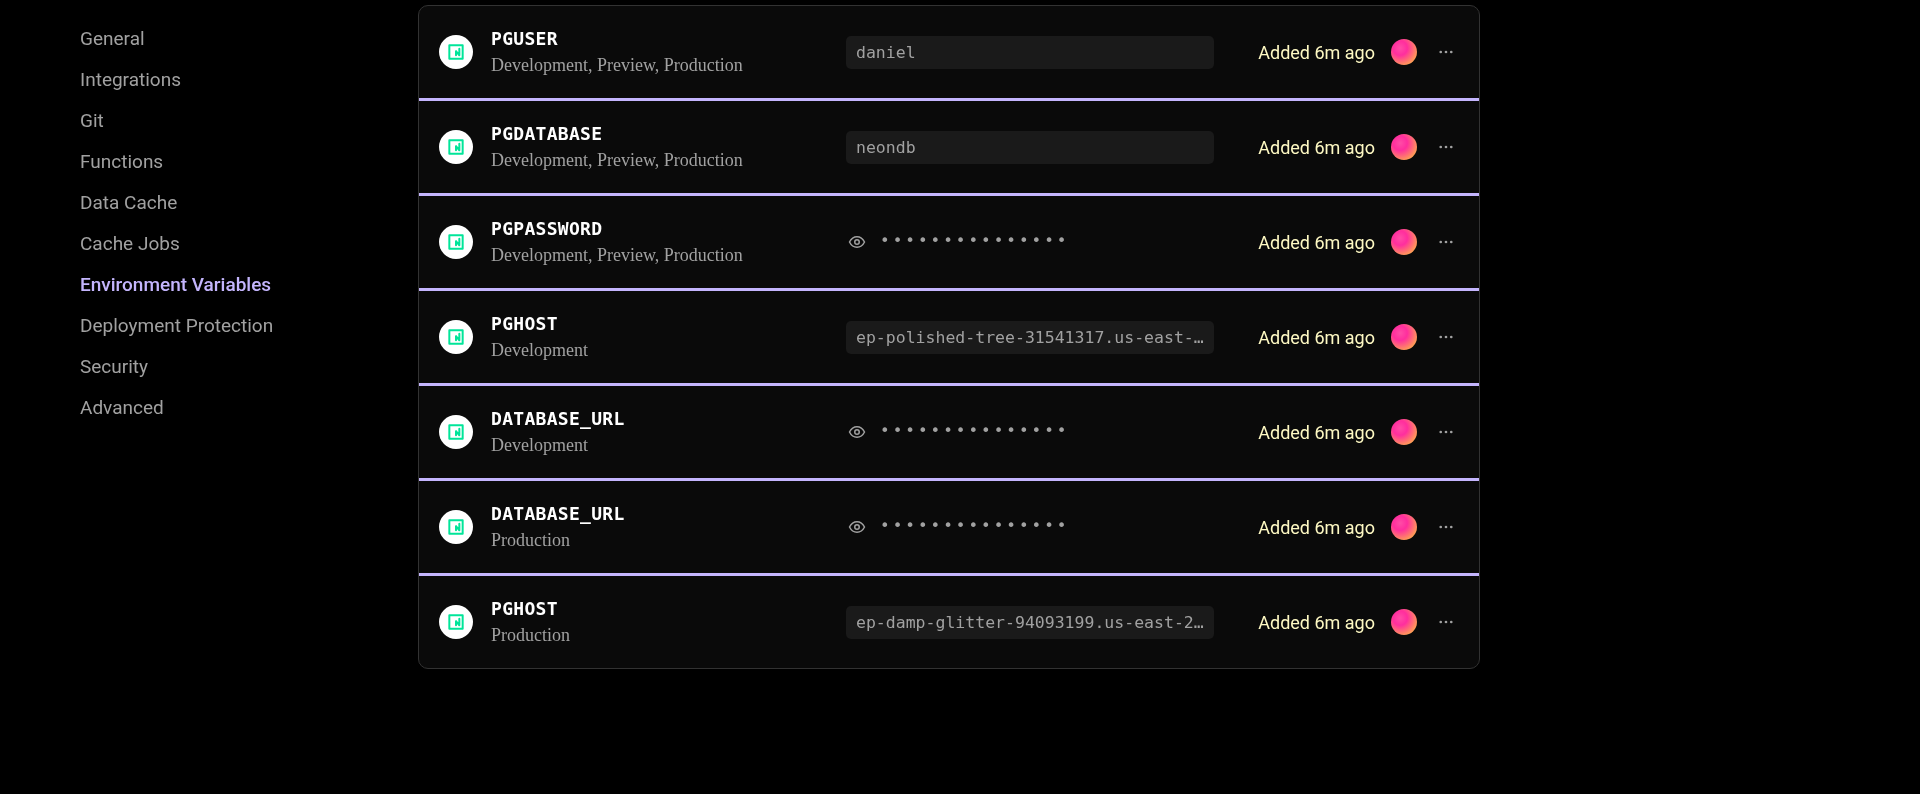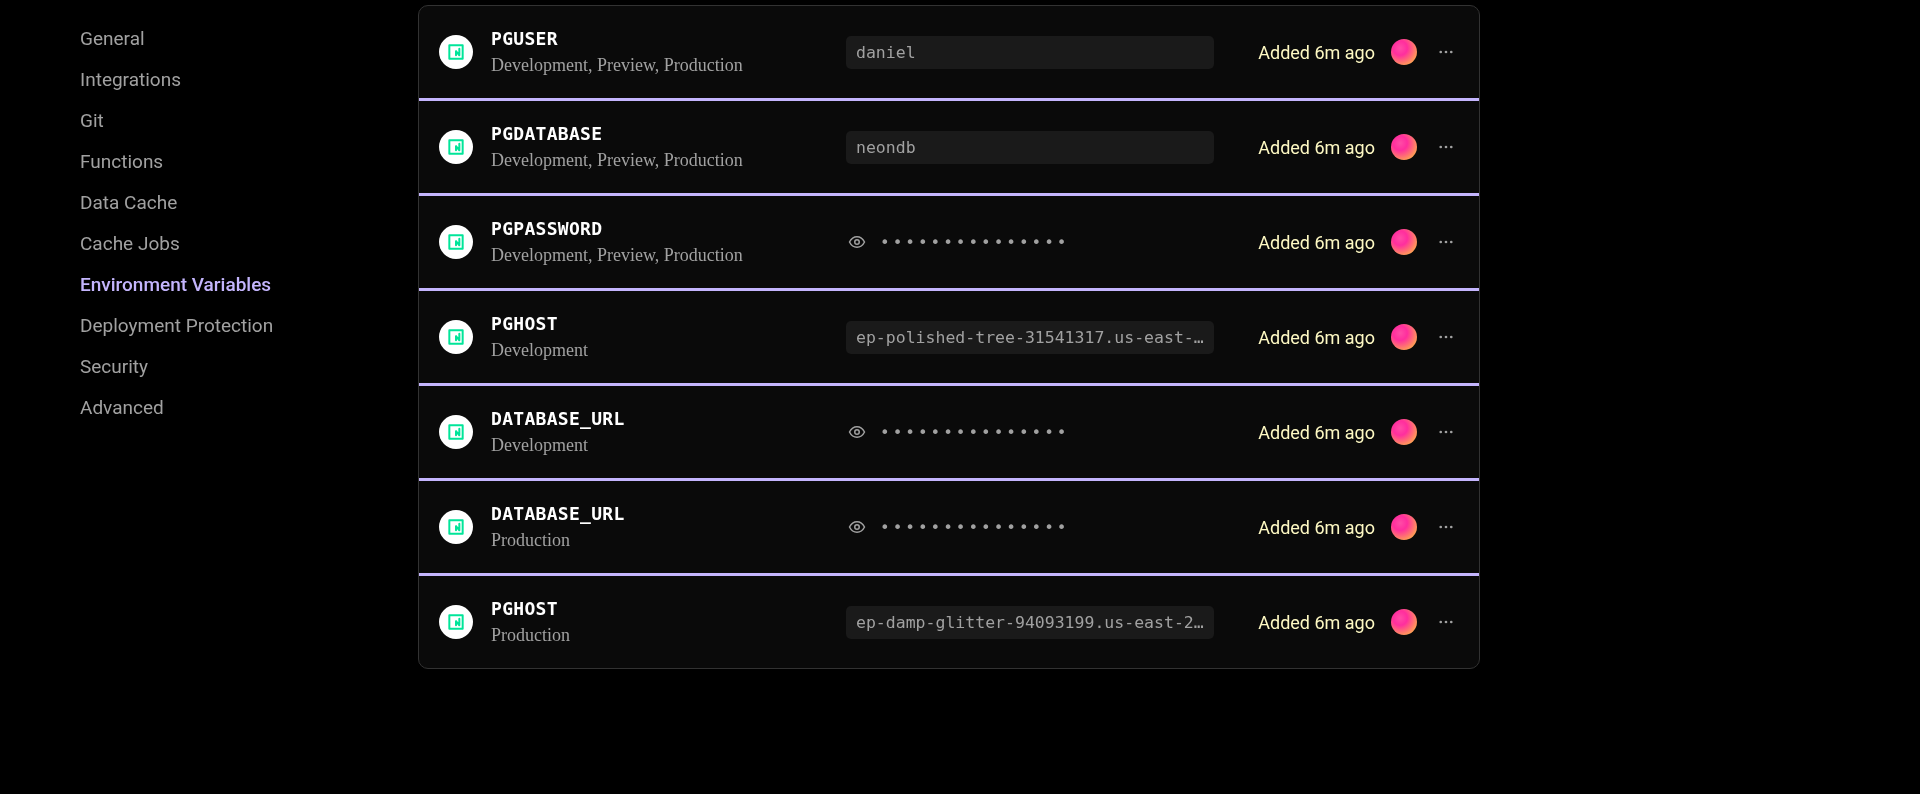--- a/index.html
+++ b/index.html
@@ -10,21 +10,21 @@
   .sidebar-item.active { color: #c4b5fd; font-weight: 500; }
   .main { flex: 1; padding-right: 440px; padding-top: 5px; }
   .var-list { border: 1px solid #323232; border-radius: 10px; overflow: hidden; background: #0a0a0a; }
   .var-row { display: flex; align-items: center; padding: 22px 20px; border-bottom: 3px solid #c4b5fd; min-height: 90px; }
   .var-row:last-child { border-bottom: none; }
   .var-icon { width: 34px; height: 34px; border-radius: 50%; background: #fff; display: flex; align-items: center; justify-content: center; flex-shrink: 0; margin-right: 18px; }
   .var-icon svg { width: 20px; height: 20px; }
   .var-name-col { width: 355px; flex-shrink: 0; }
   .var-name { font-family: ui-monospace, "SF Mono", Menlo, Consolas, monospace; font-size: 18px; font-weight: 600; color: #fff; letter-spacing: 0.3px; }
   .var-env { font-size: 18px; color: #a1a1a1; margin-top: 6px; font-family: Liberation Serif, serif; }
-  .var-value-col { width: 368px; flex-shrink: 0; display: flex; align-items: center; gap: 12px; }
+  .var-value-col { width: 368px; flex-shrink: 0; display: flex; gap: 12px; }
   .eye-btn { background: none; border: none; cursor: pointer; padding: 2px; display: flex; align-items: center; }
   .eye-btn svg { width: 18px; height: 18px; stroke: #a1a1a1; }
   .value-pill { font-family: ui-monospace, "SF Mono", Menlo, Consolas, monospace; font-size: 16.5px; background: #1a1a1a; color: #a1a1a1; padding: 7px 10px; border-radius: 5px; white-space: nowrap; overflow: hidden; text-overflow: ellipsis; max-width: 100%; flex: 1; }
   .value-secret { font-family: monospace; font-size: 16px; color: #a1a1a1; letter-spacing: 3px; }
   .var-meta-col { margin-left: auto; display: flex; align-items: center; gap: 16px; }
   .added-text { font-size: 18px; color: #fef9c3; }
   .avatar { width: 26px; height: 26px; border-radius: 50%; background: radial-gradient(circle at 35% 35%, #ff4da6 0%, #ff2e9e 30%, #ffb347 85%, #ffd36e 100%); }
   .more-btn { background: none; border: none; cursor: pointer; padding: 4px; display: flex; align-items: center; }
   .more-btn svg { width: 18px; height: 18px; fill: #a1a1a1; }
 </style>

